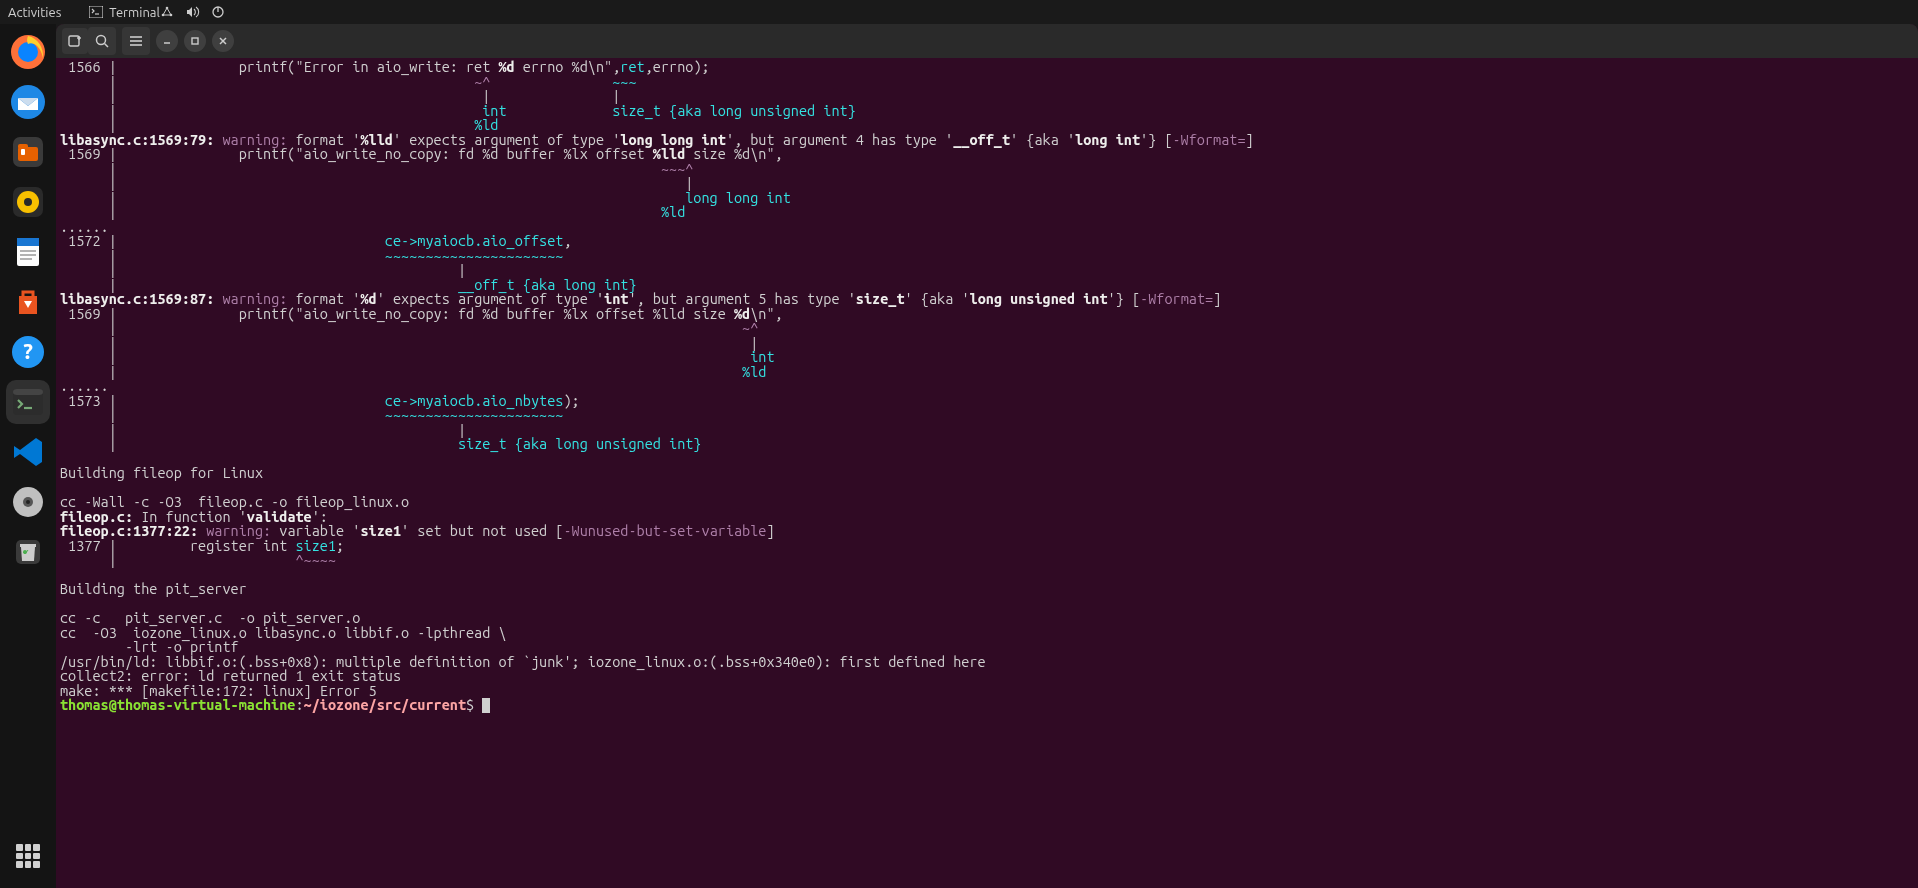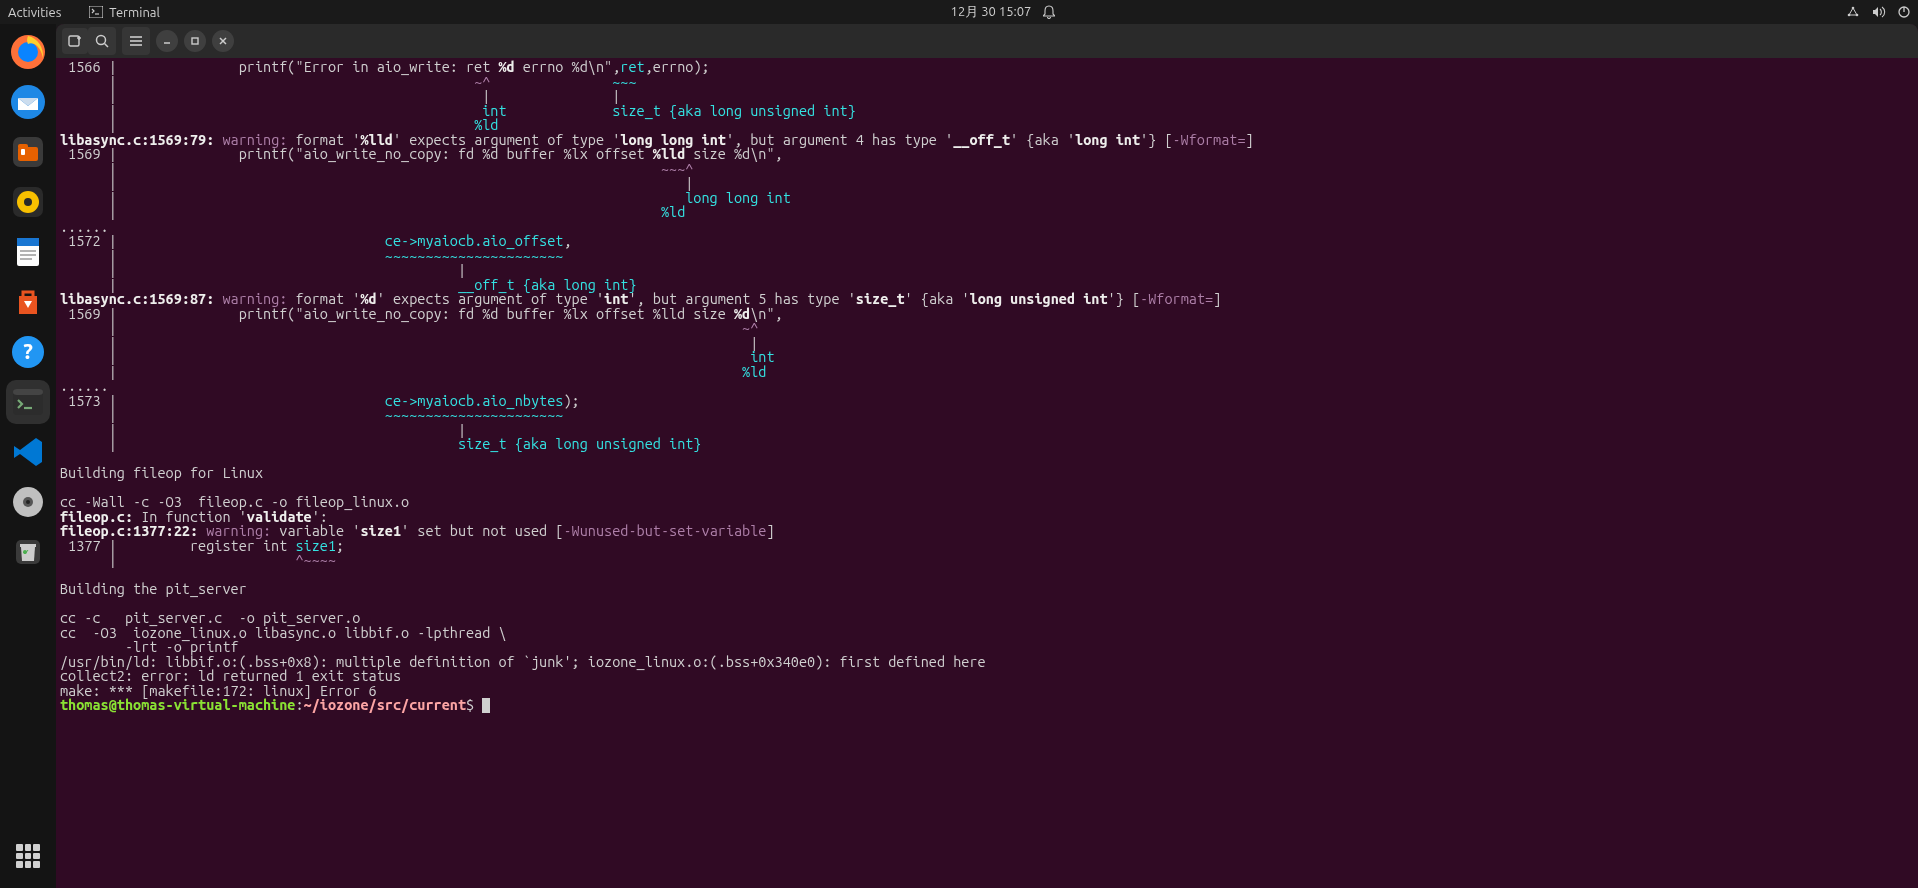--- a/index.html
+++ b/index.html
@@ -132,26 +132,20 @@
   <div class="top-left">
     <span>Activities</span>
     <span class="app-indicator">
       <svg width="14" height="12" viewBox="0 0 14 12">
           <rect x="0" y="0" width="14" height="12" rx="1" fill="none" stroke="#ccc" stroke-width="1.2"></rect>
           <path d="M3 3 L5 5 L3 7" stroke="#ccc" fill="none" stroke-width="1.2"></path>
           <line x1="6" y1="8" x2="10" y2="8" stroke="#ccc" stroke-width="1.2"></line>
         </svg>
       <span>Terminal</span>
     </span>
-  </div>
-  <div class="top-center">
-    <span>12月 30  15:07</span>
-    <svg width="12" height="14" viewBox="0 0 12 14">
-        <path d="M6 1 C3 1 2 3 2 6 L2 9 L0 11 L12 11 L10 9 L10 6 C10 3 9 1 6 1 Z M4.5 12 a1.5 1.5 0 0 0 3 0" fill="none" stroke="#ccc" stroke-width="1.1"></path>
-      </svg>
   </div>
   <div class="top-right">
     <svg width="14" height="14" viewBox="0 0 14 14">
         <circle cx="7" cy="3" r="1.3" fill="#ccc"></circle>
         <circle cx="3" cy="10" r="1.3" fill="#ccc"></circle>
         <circle cx="11" cy="10" r="1.3" fill="#ccc"></circle>
         <path d="M7 3 L3 10 M7 3 L11 10 M3 10 L11 10" stroke="#ccc" stroke-width="1"></path>
       </svg>
     <svg width="14" height="12" viewBox="0 0 14 12">
         <path d="M1 4 L3 4 L6 1 L6 11 L3 8 L1 8 Z" fill="#ccc"></path>
@@ -342,16 +336,16 @@
 <span> 1377 |         register int </span><span class="c-cyan">size1</span><span>;</span>
 <span>      |                      </span><span class="c-pink">^~~~~</span>
 <span></span>
 <span>Building the pit_server</span>
 <span></span>
 <span>cc -c   pit_server.c  -o pit_server.o</span>
 <span>cc  -O3  iozone_linux.o libasync.o libbif.o -lpthread \</span>
 <span>        -lrt -o printf</span>
 <span>/usr/bin/ld: libbif.o:(.bss+0x8): multiple definition of `junk'; iozone_linux.o:(.bss+0x340e0): first defined here</span>
 <span>collect2: error: ld returned 1 exit status</span>
-<span>make: *** [makefile:172: linux] Error 6</span>
+<span>make: *** [makefile:172: linux] Error 5</span>
 <span class="c-green">thomas@thomas-virtual-machine</span><span>:</span><span class="c-blue">~/iozone/src/current</span><span>$ </span><span class="cursor-block"></span></div>
   </div>
 </div>
 
 </body></html>

